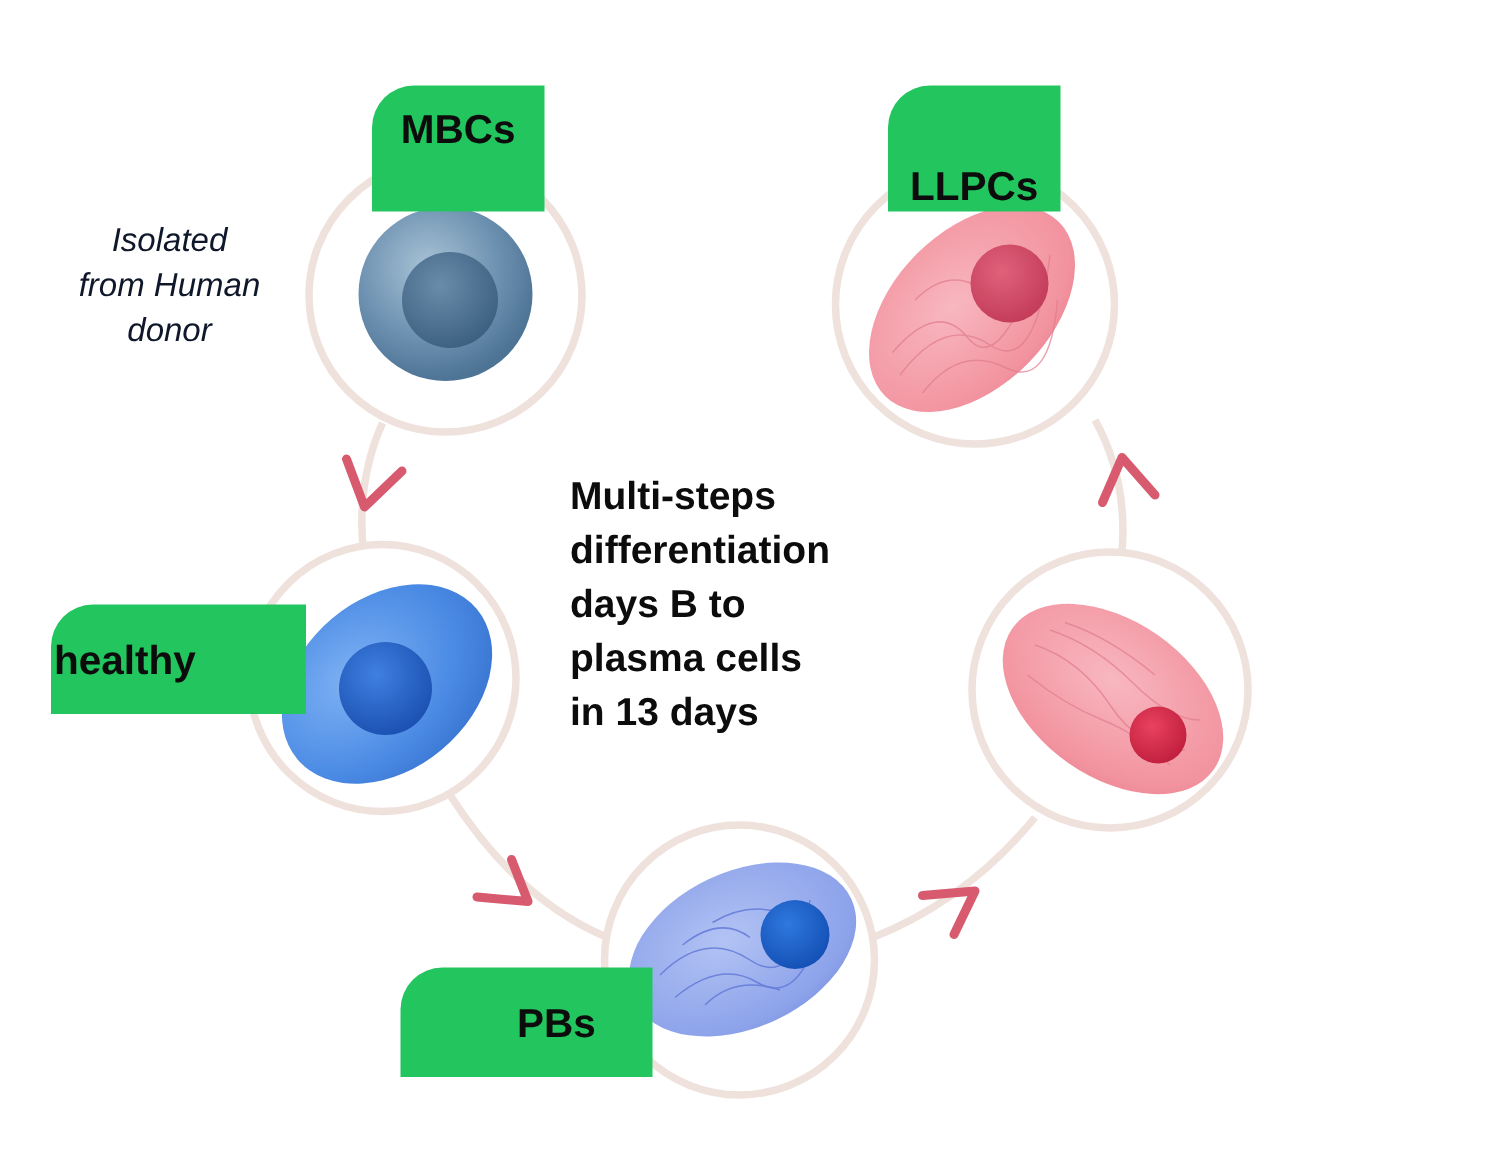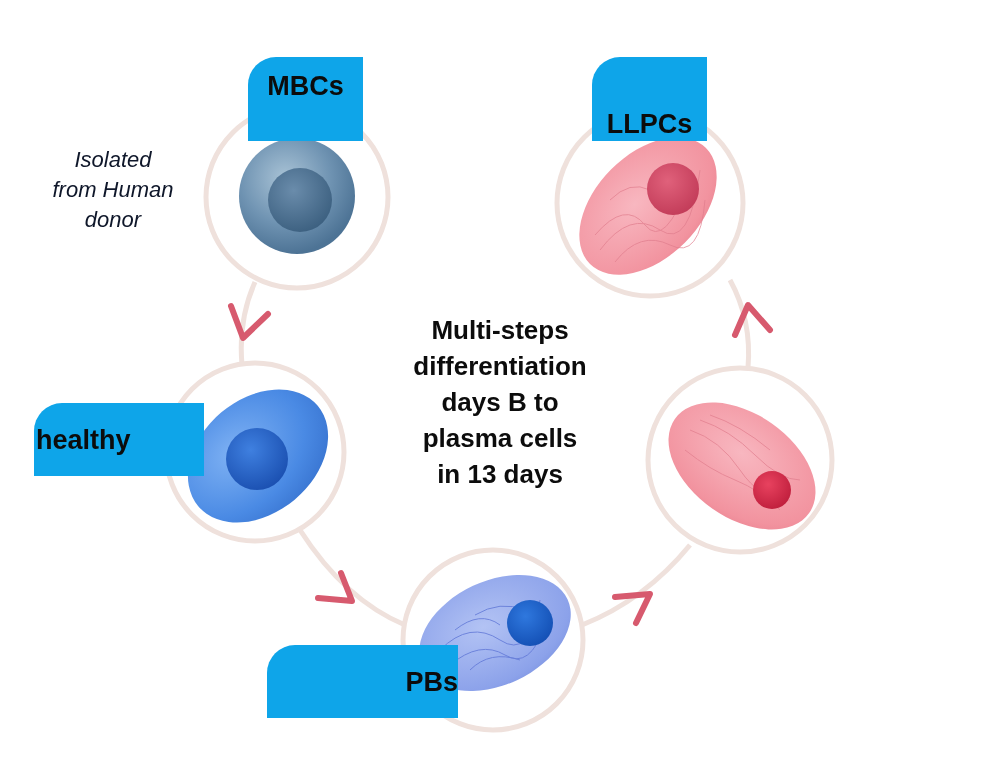--- a/index.html
+++ b/index.html
@@ -1,24 +1,24 @@
 <!DOCTYPE html>
 <html><head>
 <meta charset="utf-8">
 <style>
   html, body { margin: 0; padding: 0; background: #ffffff; }
   body { width: 998px; height: 784px; position: relative; overflow: hidden; font-family: "Liberation Sans", "DejaVu Sans", sans-serif; }
   #stage { position: absolute; left: 0; top: 0; width: 998px; height: 784px; }
-  .label-box { position: absolute; background: #0ea5e9; display: flex; align-items: center; justify-content: center; font-weight: 700; color: #0c0c0c; font-size: 27px; line-height: 34px; text-align: center; box-sizing: border-box; }
+  .label-box { position: absolute; background: #22c55e; display: flex; align-items: center; justify-content: center; font-weight: 700; color: #0c0c0c; font-size: 27px; line-height: 34px; text-align: center; box-sizing: border-box; }
   .lb-mbcs  { left: 248px; top: 57px;  width: 115px; height: 84px; border-top-left-radius: 28px; align-items: flex-start; padding-top: 12px; }
   .lb-llpcs { left: 592px; top: 57px;  width: 115px; height: 84px; border-top-left-radius: 28px; align-items: flex-end; padding-top: 12px; }
   .lb-prepbs{ left: 34px;  top: 403px; width: 170px; height: 73px; border-top-left-radius: 28px; justify-content: flex-start; padding-left: 2px; }
-  .lb-pbs   { left: 267px; top: 645px; width: 191px; height: 73px; border-top-left-radius: 28px; justify-content: flex-end; padding-left: 40px; }
+  .lb-pbs   { left: 267px; top: 645px; width: 168px; height: 73px; border-top-left-radius: 28px; justify-content: center; padding-left: 40px; }
   .lb-early { left: 818px; top: 402px; width: 140px; height: 87px; border-top-right-radius: 28px; justify-content: flex-end; padding-right: 35px; }
-  .center-text { position: absolute; left: 380px; top: 312px; width: 240px; text-align: center; font-weight: 700; font-size: 26px; line-height: 36px; color: #0c0c0c; }
+  .center-text { position: absolute; left: 380px; top: 312px; width: 240px; font-weight: 700; font-size: 26px; line-height: 36px; color: #0c0c0c; }
   .note { position: absolute; left: 28px; top: 145px; width: 170px; text-align: center; font-style: italic; font-size: 22px; line-height: 30px; color: #0f172a; }
 </style>
 </head>
 <body>
 
 <div id="stage">
 
   <svg width="998" height="784" style="position:absolute;left:0;top:0">
     <defs>
       <radialGradient id="gMbc" cx="40%" cy="35%" r="65%">

